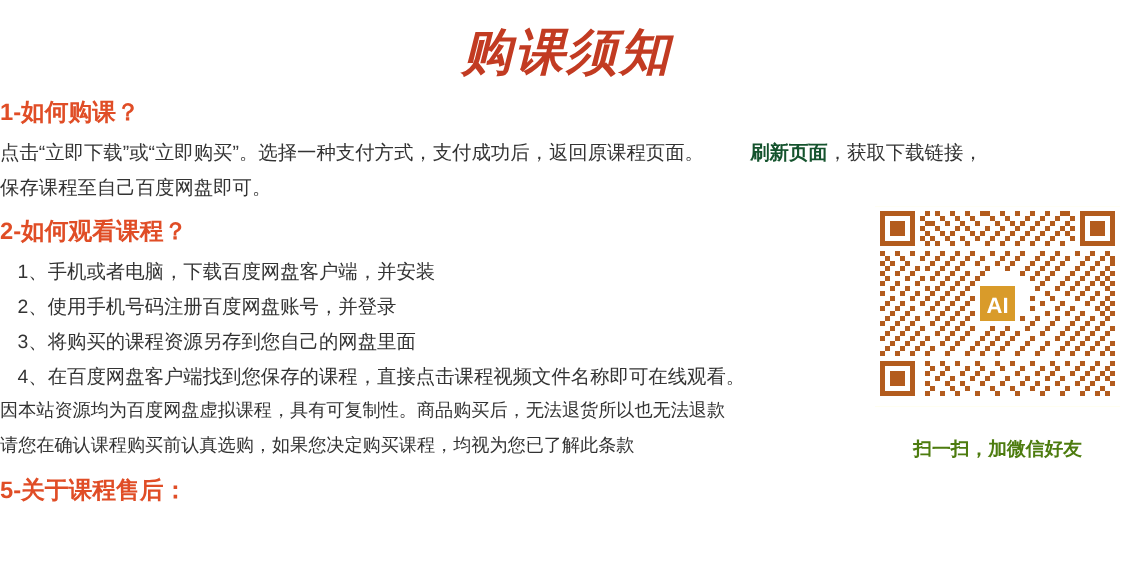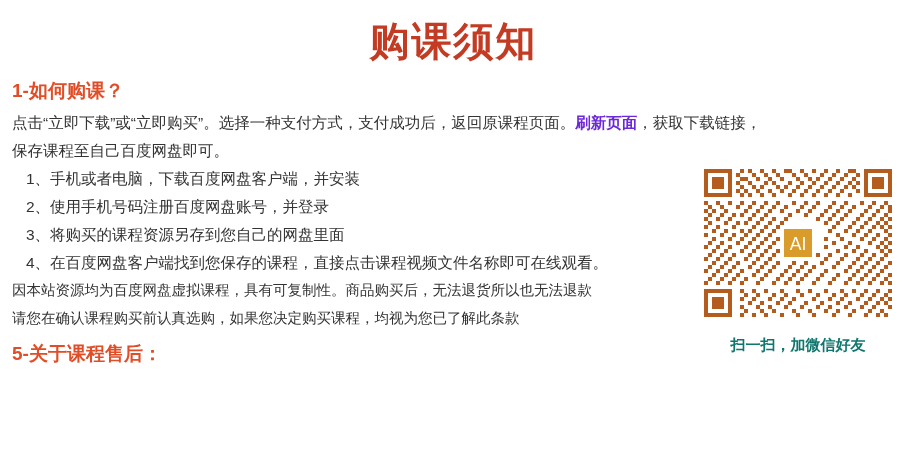--- a/index.html
+++ b/index.html
@@ -23,25 +23,26 @@
     position: absolute;
     top: 14px;
     left: 0;
     width: 907px;
     text-align: center;
     font-size: 40px;
     font-weight: bold;
     color: #c23b22;
     letter-spacing: 2px;
     font-family: "Liberation Sans", sans-serif;
+    font-style: italic;
   }
   .content {
     position: absolute;
     top: 78px;
-    left: 12px;
+    left: 0;
     width: 680px;
   }
   .sec-head {
     color: #e04d26;
     font-size: 19px;
     font-weight: bold;
     margin: 0 0 6px 0;
     line-height: 26px;
   }
   .sec-head.s2 { margin-top: 10px; }
@@ -49,44 +50,46 @@
     color: #333333;
     font-size: 15.5px;
     line-height: 25px;
     margin: 0 0 3px 0;
     white-space: nowrap;
   }
   .body-line.small {
     font-size: 14.5px;
   }
   .hl {
-    color: #6d28d9;
+    color: #14532d;
     font-weight: bold;
+    margin-left: 37px;
   }
   .indent {
     padding-left: 14px;
   }
   
   .qr-wrap {
     position: absolute;
     top: 165px;
     left: 700px;
     width: 196px;
   }
   .qr {
     width: 196px;
     height: 160px;
     position: relative;
     background: #fef9c3;
+    font-weight: bold;
   }
   .qr canvas, .qr svg { display: block; }
   .qr-caption {
-    margin-top: 9px;
+    margin-top: 24px;
     text-align: center;
-    color: #0f766e;
+    color: #4d7c0f;
     font-size: 15px;
     font-weight: bold;
     line-height: 22px;
   }
 </style>
 </head>
 <body>
 
 <div class="page">
 
@@ -95,20 +98,21 @@
   <div class="content">
 
     <p class="sec-head">1-如何购课？</p>
     <p class="body-line">
       <span>点击“立即下载”或“立即购买”。选择一种支付方式，支付成功后，返回原课程页面。</span><span class="hl">刷新页面</span><span>，获取下载链接，</span>
     </p>
     <p class="body-line">
       <span>保存课程至自己百度网盘即可。</span>
     </p>
 
+    <p class="sec-head s2">2-如何观看课程？</p>
     <p class="body-line indent">
       <span>1、手机或者电脑，下载百度网盘客户端，并安装</span>
     </p>
     <p class="body-line indent">
       <span>2、使用手机号码注册百度网盘账号，并登录</span>
     </p>
     <p class="body-line indent">
       <span>3、将购买的课程资源另存到您自己的网盘里面</span>
     </p>
     <p class="body-line indent">

